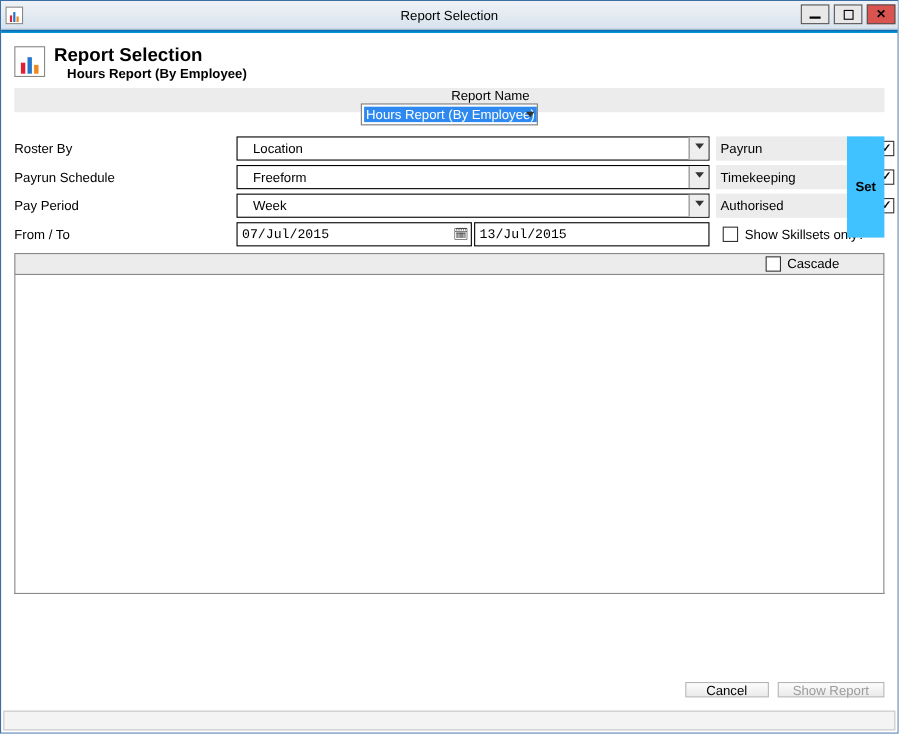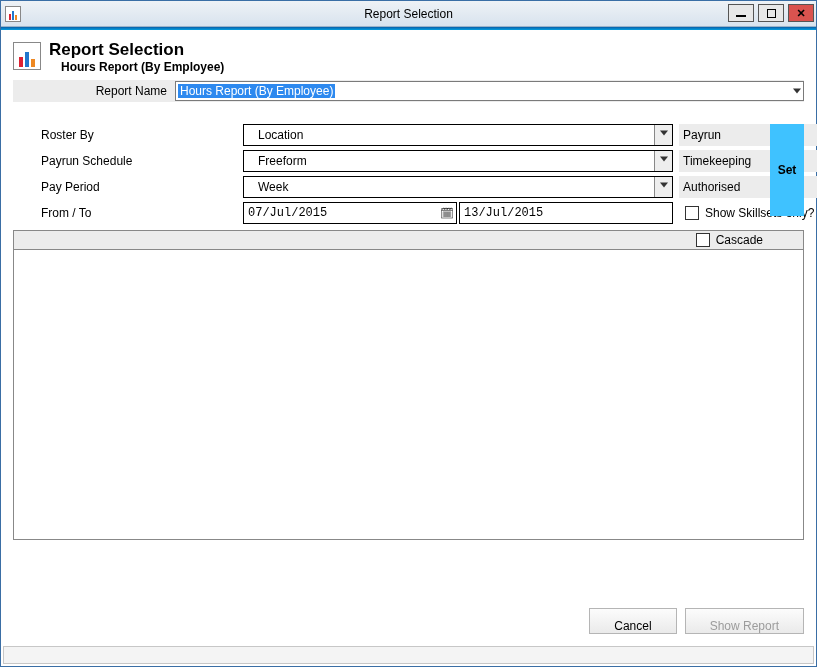--- a/index.html
+++ b/index.html
@@ -109,20 +109,21 @@
     padding-left: 12px;
     font-size: 12px;
   }
   
   .report-row {
     display: flex;
     align-items: center;
     background: #ececec;
     height: 22px;
     margin-bottom: 22px;
+    flex-direction: column;
   }
   .report-row .lbl {
     width: 162px;
     text-align: right;
     padding-right: 8px;
   }
   .report-row .combo {
     flex: 1;
     height: 20px;
     border: 1px solid #7a7a7a;
@@ -149,21 +150,20 @@
     border-top: 5px solid #333;
   }
   
   .filter-area {
     display: grid;
     grid-template-columns: 196px 430px 140px 22px;
     column-gap: 6px;
     row-gap: 4px;
     align-items: center;
     position: relative;
-    margin-left: 28px;
   }
   .filter-area .flbl {
     padding-left: 0;
   }
   .field-combo {
     height: 22px;
     border: 1px solid #000;
     background: #fff;
     display: flex;
     align-items: center;
@@ -267,26 +267,26 @@
   }
   .spacer { flex:1; }
   
   .footer-bar {
     padding: 6px 0 4px 0;
     display:flex;
     justify-content:flex-end;
     gap:8px;
   }
   .btn {
-    height: 26px;
+    height: 14px;
     min-width: 76px;
-    padding: 0 24px;
+    padding: 0 13px;
     border: 1px solid #b5b5b5;
     background: linear-gradient(#fcfcfc,#eaeaea);
-    display:flex;align-items:flex-end;justify-content:center;
+    display:flex;align-items:flex-start;justify-content:center;
     color:#000;
   }
   .btn.disabled { color:#9c9c9c; }
   .status-strip {
     height: 18px;
     border: 1px solid #c7c7c7;
     background: #f4f4f4;
     margin: 0 2px 2px 2px;
   }
 </style>

